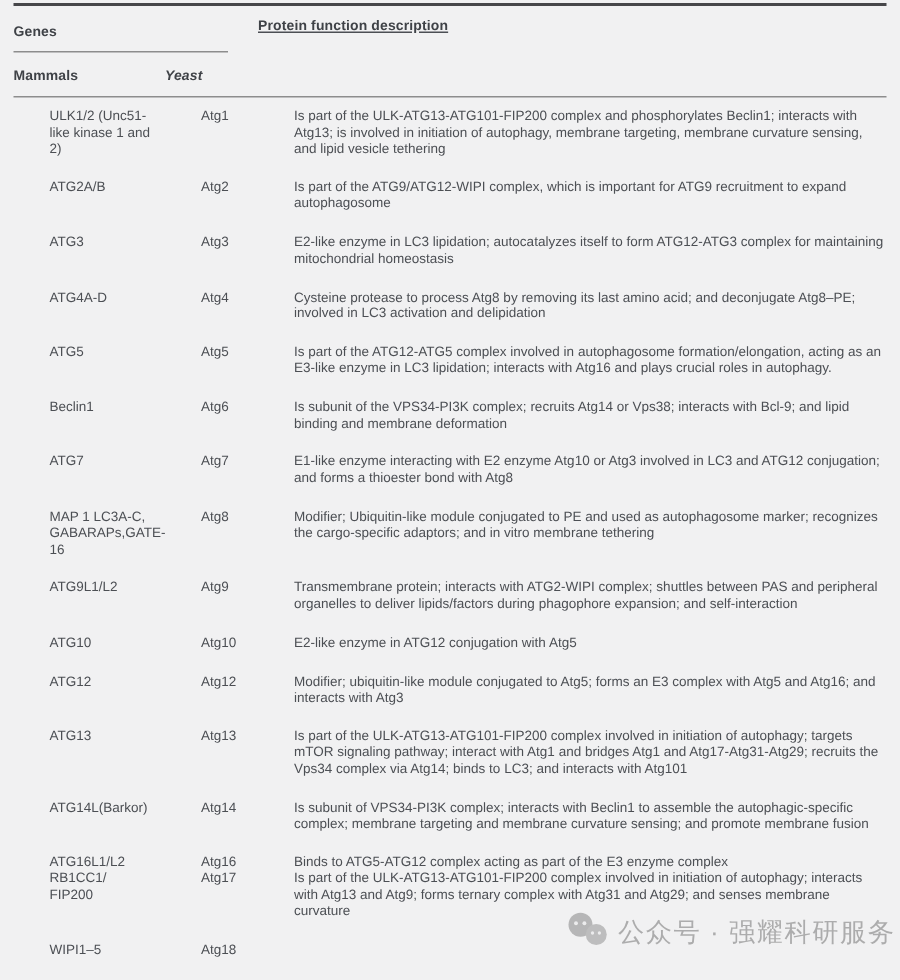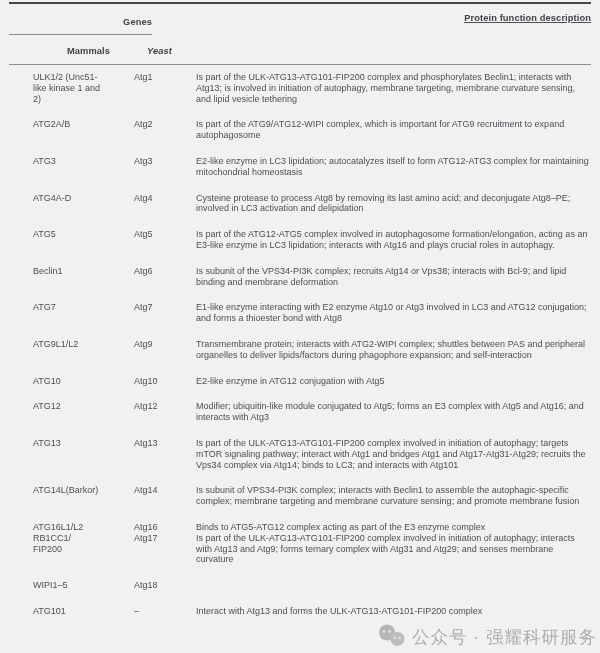--- a/index.html
+++ b/index.html
@@ -9,21 +9,21 @@
     font-family:"Liberation Sans", sans-serif;
     color:#4c4f54;
     position:relative;
     overflow:hidden;
   }
   .table-wrap { position:absolute; left:9px; right:9px; top:2px; }
   .top-rule { height:2px; background:#47474a; }
 
   .grid { display:grid; grid-template-columns:101px 62px 1fr; }
 
-  .header-grid { border-bottom:1px solid #8d8d8d;text-align:right; }
+  .header-grid { border-bottom:1px solid #8d8d8d; }
   .genes-group {
     grid-column:1/3; grid-row:1;
     border-bottom:1px solid #8d8d8d;
     padding:7px 0 5px; margin-right:20px;
   }
   .desc-header { grid-column:3; grid-row:1/3; padding-top:3px;text-decoration:underline; }
   .mammals-header { grid-column:1; grid-row:2; padding:5px 0 6px; }
   .yeast-header   { grid-column:2; grid-row:2; padding:5px 0 6px;font-style:italic; }
   .hlabel { font-weight:bold; font-size:9.3px; color:#3f4247; letter-spacing:.1px; }
 
@@ -33,21 +33,21 @@
     white-space:pre-line;
     padding-right:8px;
     color:#4c4f54;
     margin-left:24px;
   }
   .cell.desc { padding-right:2px; }
 
   .watermark {
     position:absolute; left:377px; top:607px;
     display:flex; align-items:center; gap:5px;
-    opacity:.8; pointer-events:none;margin-top:16px;
+    opacity:.8; pointer-events:none;
   }
   .watermark-text {
     font-size:17.5px; letter-spacing:1px;
     color:#9c9c9c; white-space:nowrap;
   }
 </style>
 </head>
 <body>
 
 <div class="table-wrap">
@@ -104,20 +104,25 @@
     <div class="cell yeast">Atg6</div>
     <div class="cell desc">Is subunit of the VPS34-PI3K complex; recruits Atg14 or Vps38; interacts with Bcl-9; and lipid binding and membrane deformation</div>
   </div>
 
   <div class="grid body-row">
     <div class="cell mammals">ATG7</div>
     <div class="cell yeast">Atg7</div>
     <div class="cell desc">E1-like enzyme interacting with E2 enzyme Atg10 or Atg3 involved in LC3 and ATG12 conjugation; and forms a thioester bond with Atg8</div>
   </div>
 
+  <div class="grid body-row">
+    <div class="cell mammals">MAP 1 LC3A-C, GABARAPs,GATE-16</div>
+    <div class="cell yeast">Atg8</div>
+    <div class="cell desc">Modifier; Ubiquitin-like module conjugated to PE and used as autophagosome marker; recognizes the cargo-specific adaptors; and in vitro membrane tethering</div>
+  </div>
 
   <div class="grid body-row">
     <div class="cell mammals">ATG9L1/L2</div>
     <div class="cell yeast">Atg9</div>
     <div class="cell desc">Transmembrane protein; interacts with ATG2-WIPI complex; shuttles between PAS and peripheral organelles to deliver lipids/factors during phagophore expansion; and self-interaction</div>
   </div>
 
   <div class="grid body-row">
     <div class="cell mammals">ATG10</div>
     <div class="cell yeast">Atg10</div>

